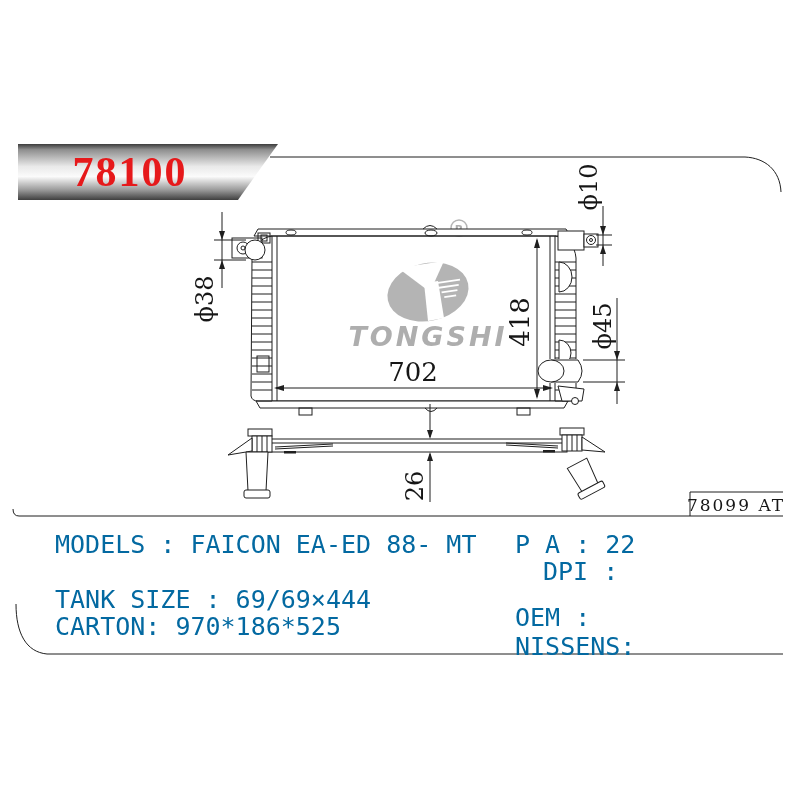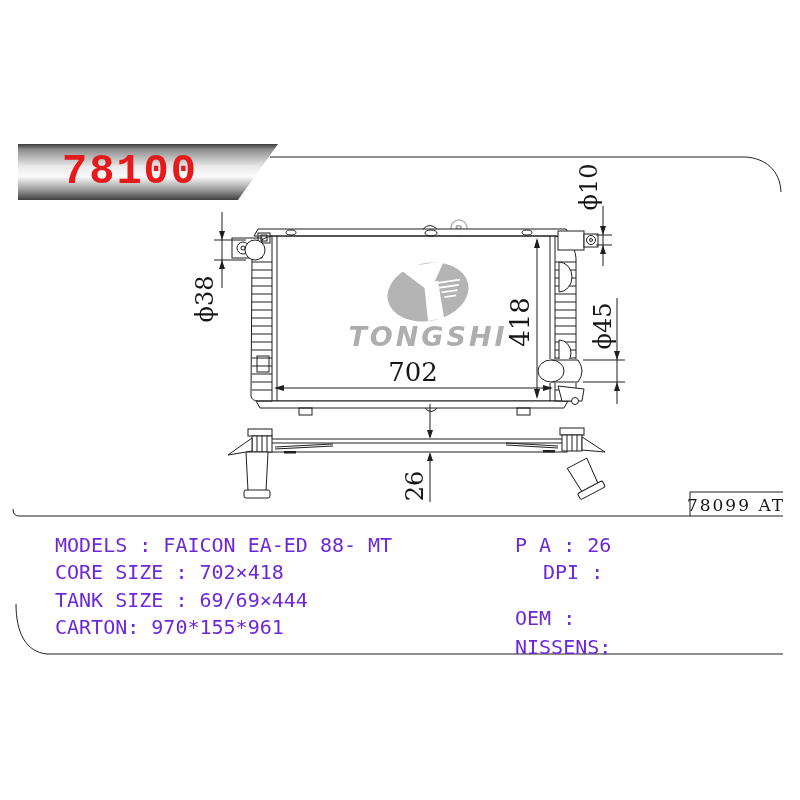--- a/index.html
+++ b/index.html
@@ -4,36 +4,36 @@
 <style>
   html,body{margin:0;padding:0;background:#ffffff;}
   #page{position:relative;width:800px;height:800px;background:#ffffff;overflow:hidden;
         font-family:"Liberation Sans",sans-serif;}
   
   .banner{position:absolute;left:18px;top:144px;width:260px;height:56px;
     background:linear-gradient(180deg,#3c3c3c 0%,#8e8e8e 10%,#e9e9e9 40%,#fbfbfb 58%,#9a9a9a 82%,#3f3f3f 100%);
     clip-path:polygon(0 0,100% 0,84.6% 100%,0 100%);
     display:flex;align-items:center;justify-content:center;
     box-sizing:border-box;padding-right:36px;}
-  .banner .num{font-family:Liberation Mono, monospace;font-size:42px;font-weight:bold;
+  .banner .num{font-family:Liberation Serif, serif;font-size:42px;font-weight:bold;
     color:#e6191b;letter-spacing:2px;line-height:1;}
   
   svg.draw{position:absolute;left:0;top:0;}
   .ln{stroke:#1f1f1f;stroke-width:1;fill:none;}
   .lnw{stroke:#1f1f1f;stroke-width:1;fill:#ffffff;}
   .fillb{fill:#1f1f1f;stroke:none;}
   .dimtxt{font-family:"DejaVu Serif",serif;fill:#161616;}
   .logo-gray{fill:#b4b4b4;}
   .logo-white{fill:#ffffff;}
   .logotxt{font-family:"DejaVu Sans",sans-serif;font-weight:bold;font-style:italic;
     fill:#aeaeae;letter-spacing:3px;}
   .refbox{font-family:"DejaVu Serif",serif;fill:#161616;letter-spacing:2px;}
   
-  .spec-line{position:absolute;font-family:"DejaVu Sans Mono",monospace;font-size:20px;
-    color:#6d28d9;white-space:pre;line-height:22px;}
+  .spec-line{position:absolute;font-family:"DejaVu Sans Mono",monospace;font-size:25px;
+    color:#0369a1;white-space:pre;line-height:22px;}
 </style>
 </head>
 <body>
 
 <div id="page">
 
   <div class="banner">
     <span class="num">78100</span>
   </div>
 
@@ -163,21 +163,20 @@
     </g>
     <g>
       <path class="ln" d="M430 404 V437 M430 454 V502"></path>
       <polygon class="fillb" points="430,439 427,430 433,430"></polygon>
       <polygon class="fillb" points="430,452 427,461 433,461"></polygon>
       <text class="dimtxt" font-size="24" text-anchor="middle" transform="translate(423 486) rotate(-90)">26</text>
     </g>
   </svg>
 
   <div class="spec-line" style="left:55px;top:534px;">MODELS : FAICON EA-ED 88- MT</div>
-  <div class="spec-line" style="left:55px;top:561px;">CORE SIZE : 702×418</div>
   <div class="spec-line" style="left:55px;top:589px;text-align:right;">TANK SIZE : 69/69×444</div>
-  <div class="spec-line" style="left:55px;top:616px;">CARTON: 970*155*961</div>
-  <div class="spec-line" style="left:515px;top:534px;">P A : 26</div>
+  <div class="spec-line" style="left:55px;top:616px;">CARTON: 970*186*525</div>
+  <div class="spec-line" style="left:515px;top:534px;">P A : 22</div>
   <div class="spec-line" style="left:515px;top:561px;margin-left:28px;">DPI :</div>
   <div class="spec-line" style="left:515px;top:607px;">OEM :</div>
   <div class="spec-line" style="left:515px;top:636px;">NISSENS:</div>
 
 </div>
 
 </body></html>

